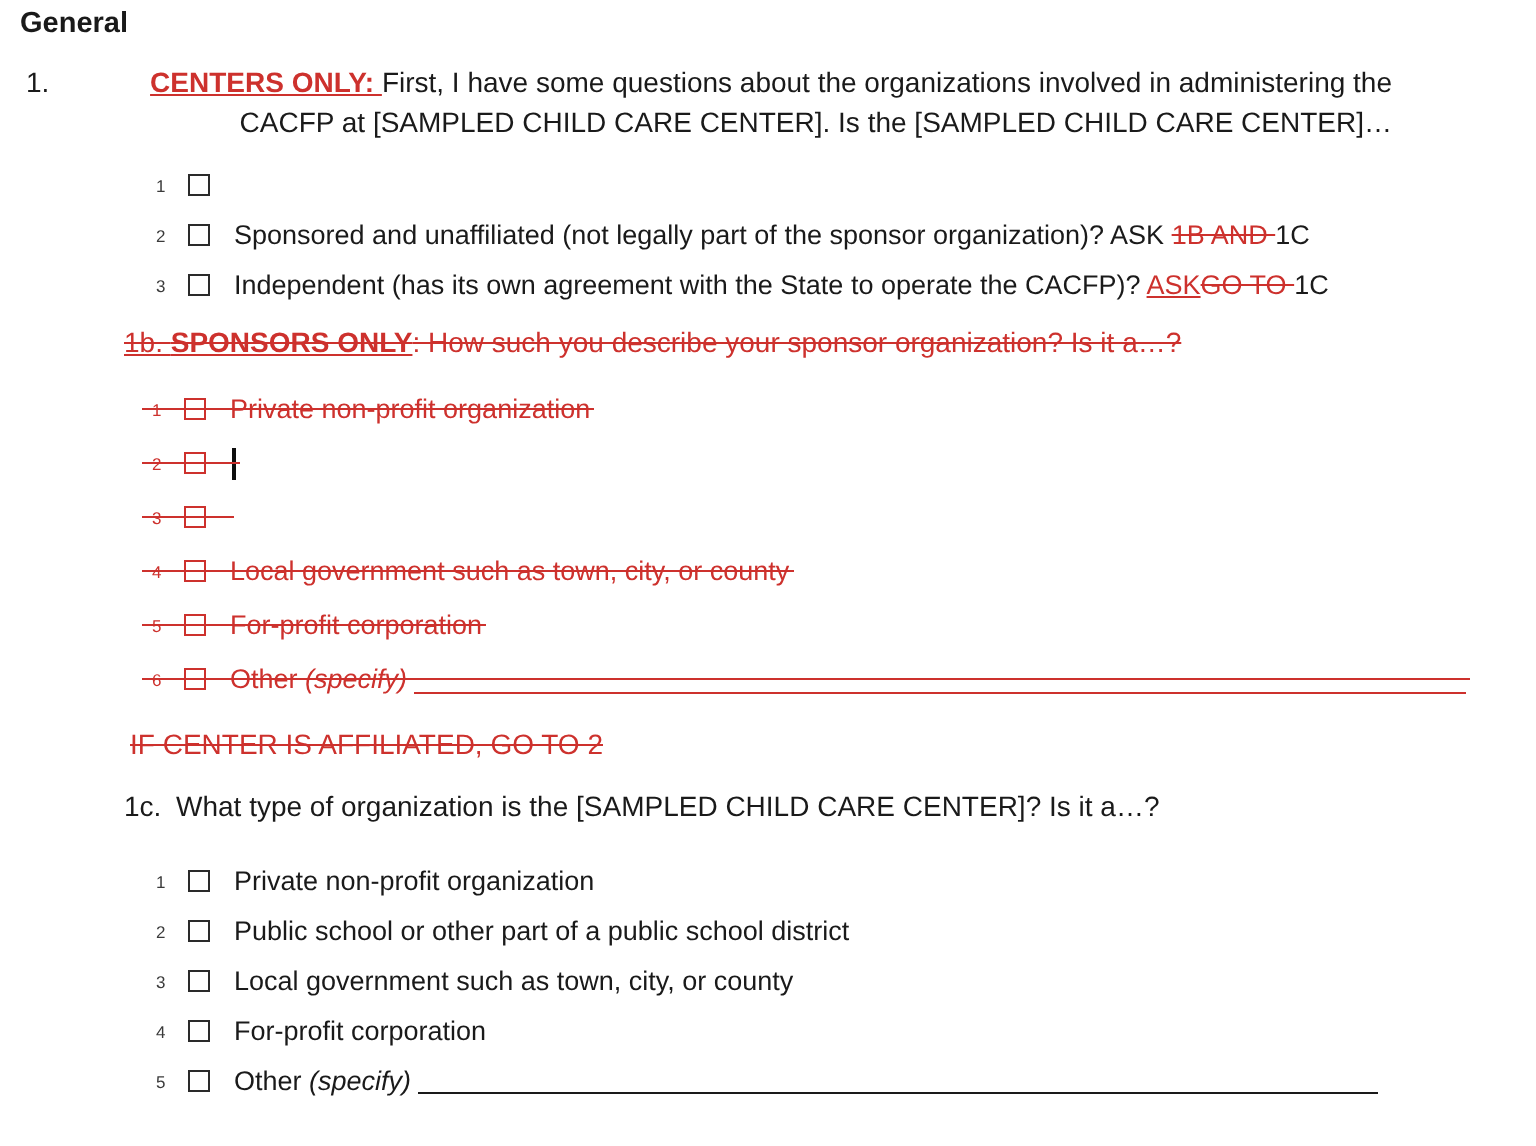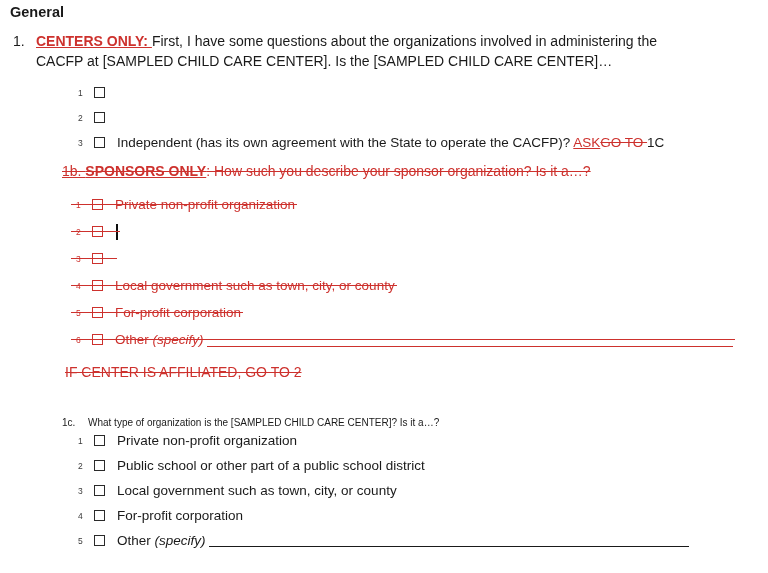--- a/index.html
+++ b/index.html
@@ -14,21 +14,21 @@
   .u{text-decoration:underline;}
   .lt{text-decoration:line-through;}
   .it{font-style:italic;}
   .strike{text-decoration:line-through;}
   .under{text-decoration:underline;}
 
   #general{left:10px;top:4px;font-size:14.5px;font-weight:bold;}
 
   #q1{left:13px;top:32px;display:flex;font-size:14px;line-height:19.5px;}
   #q1 .qnum{width:23px;flex:none;}
-  #q1 .qtext{width:660px;}
+  #q1 .qtext{width:660px;text-align:right;}
 
   #q1opts{left:0;top:80px;}
   .row{display:flex;align-items:center;height:25px;padding-left:78px;font-size:13.5px;}
   .num{width:16px;flex:none;font-size:8.5px;color:#3a3a3a;}
   .cb{width:11px;height:11px;flex:none;border:1px solid #2a2a2a;background:#fff;margin-right:12px;box-sizing:border-box;}
   .otext{white-space:pre;}
   .otext span{white-space:pre;}
 
   #q1bh{left:62px;top:163px;font-size:14px;white-space:nowrap;}
 
@@ -37,21 +37,21 @@
   .xrow{position:relative;display:inline-flex;align-items:center;height:27px;color:var(--red);}
   .xrow::after{content:"";position:absolute;left:-5px;right:-2px;top:13px;border-top:1.3px solid var(--red);}
   .xrow .num{color:var(--red);}
   .xrow .cb{border-color:var(--red);margin-right:12px;}
   .blank{display:inline-block;height:1px;border-bottom:1.3px solid var(--red);width:526px;align-self:flex-end;margin-bottom:6px;margin-left:3px;}
   .blank-k{display:inline-block;height:1px;border-bottom:1.3px solid var(--ink);width:480px;align-self:flex-end;margin-bottom:6px;margin-left:3px;}
   .caret{display:inline-block;width:2px;height:16px;background:#0e0e0e;margin-left:1px;vertical-align:-3px;}
 
   #instr{left:65px;top:364px;font-size:14px;white-space:nowrap;}
 
-  #q1c{left:62px;top:417px;font-size:10px;display:flex;white-space:nowrap;}
+  #q1c{left:62px;top:395px;font-size:14px;display:flex;white-space:nowrap;}
   #q1c .qnum{width:26px;flex:none;}
 
   #q1copts{left:0;top:428px;}
 </style>
 </head>
 <body>
 
 <div id="general" class="abs">General</div>
 
 <div id="q1" class="abs">
@@ -60,20 +60,21 @@
 </div>
 
 <div id="q1opts" class="abs">
     <div class="row">
       <span class="num">1</span>
       <span class="cb"></span>
     </div>
     <div class="row">
       <span class="num">2</span>
       <span class="cb"></span>
+      <span class="otext"><span>Sponsored and unaffiliated (not legally part of the sponsor organization)? ASK </span><span class="red strike">1B AND </span><span>1C</span></span>
     </div>
     <div class="row">
       <span class="num">3</span>
       <span class="cb"></span>
       <span class="otext"><span>Independent (has its own agreement with the State to operate the CACFP)? </span><span class="red under">ASK</span><span class="red strike">GO TO </span><span>1C</span></span>
     </div>
   </div>
 
 <div id="q1bh" class="abs red">
   <span class="lt"><span class="u"><span>1b. </span><span class="b">SPONSORS ONLY</span></span><span>: How such you describe your sponsor organization? Is it a…?</span></span>

